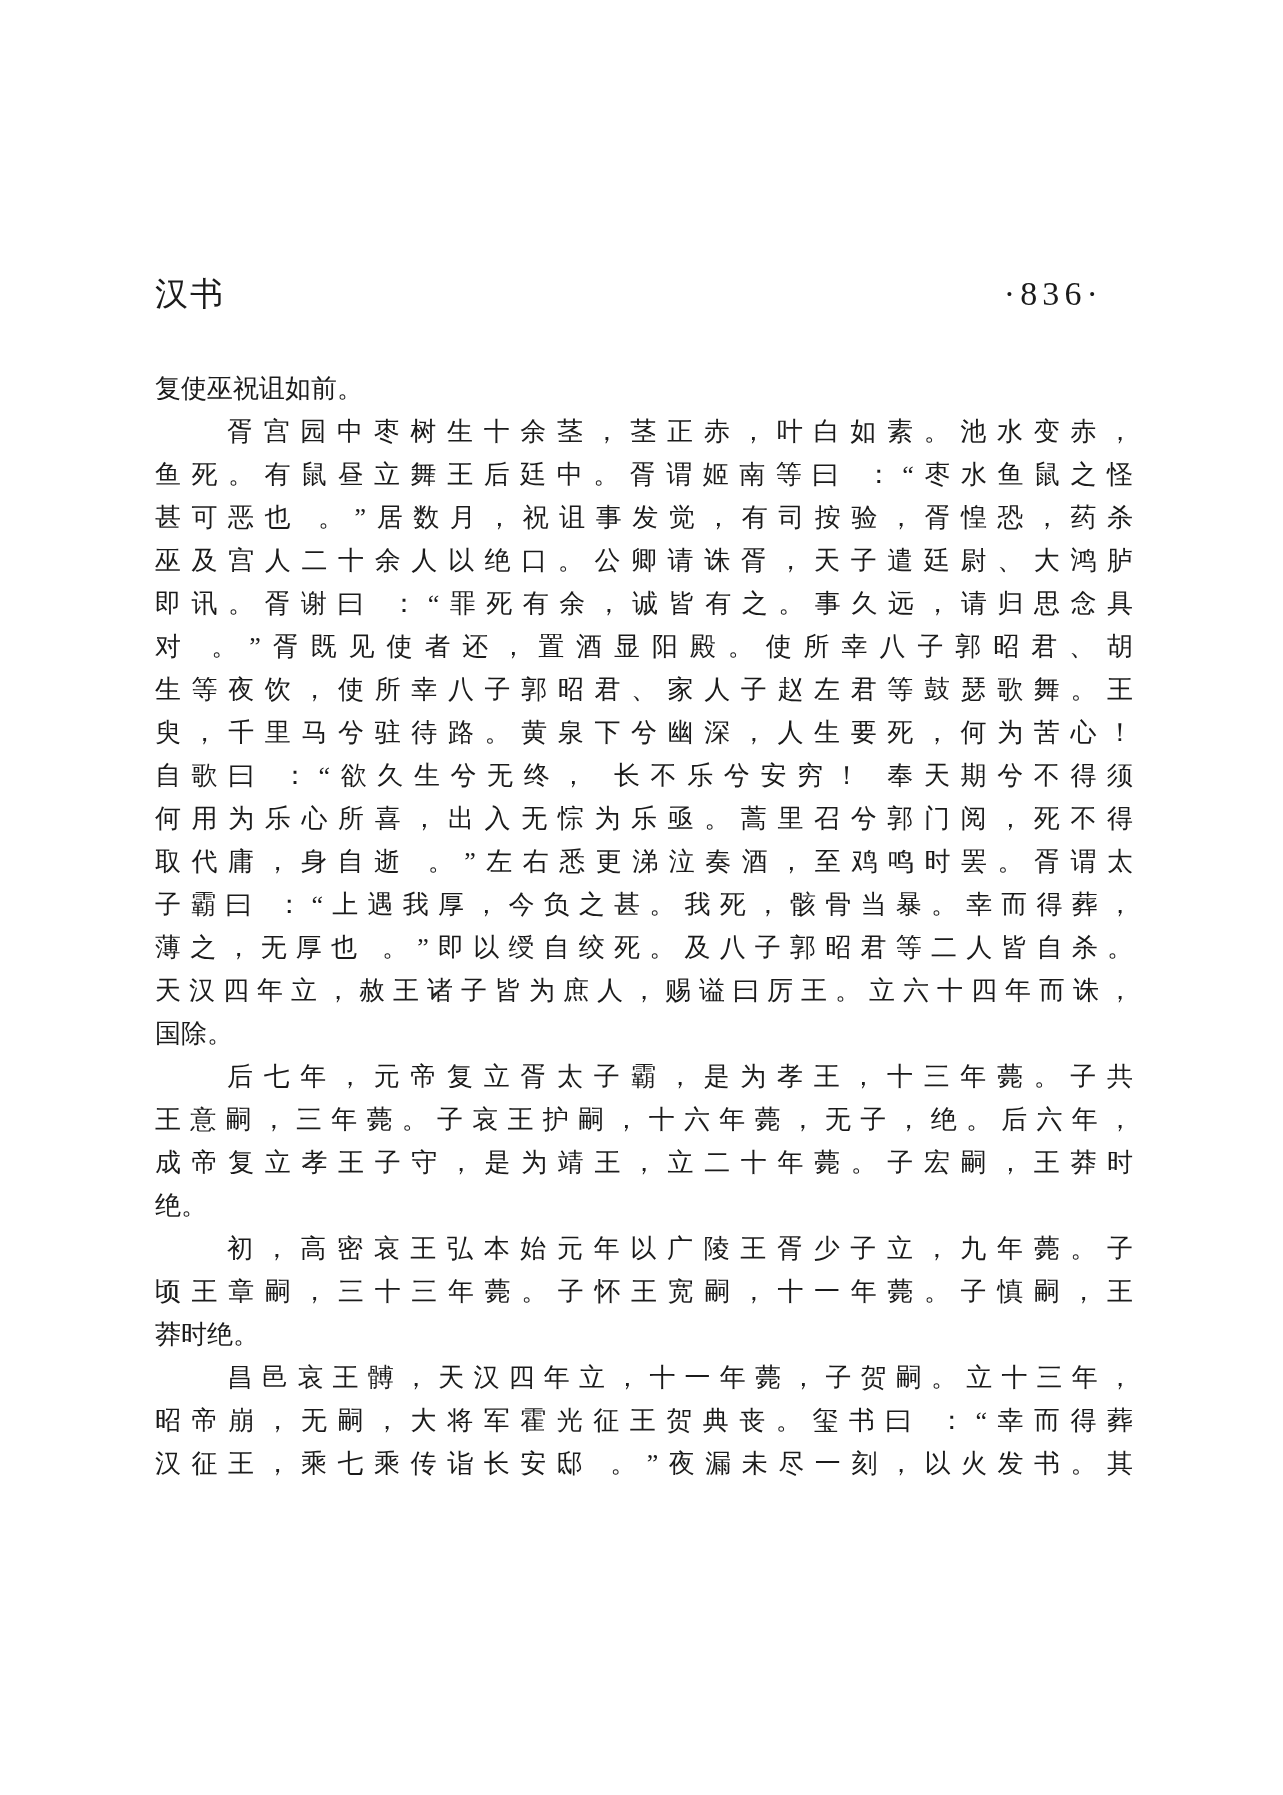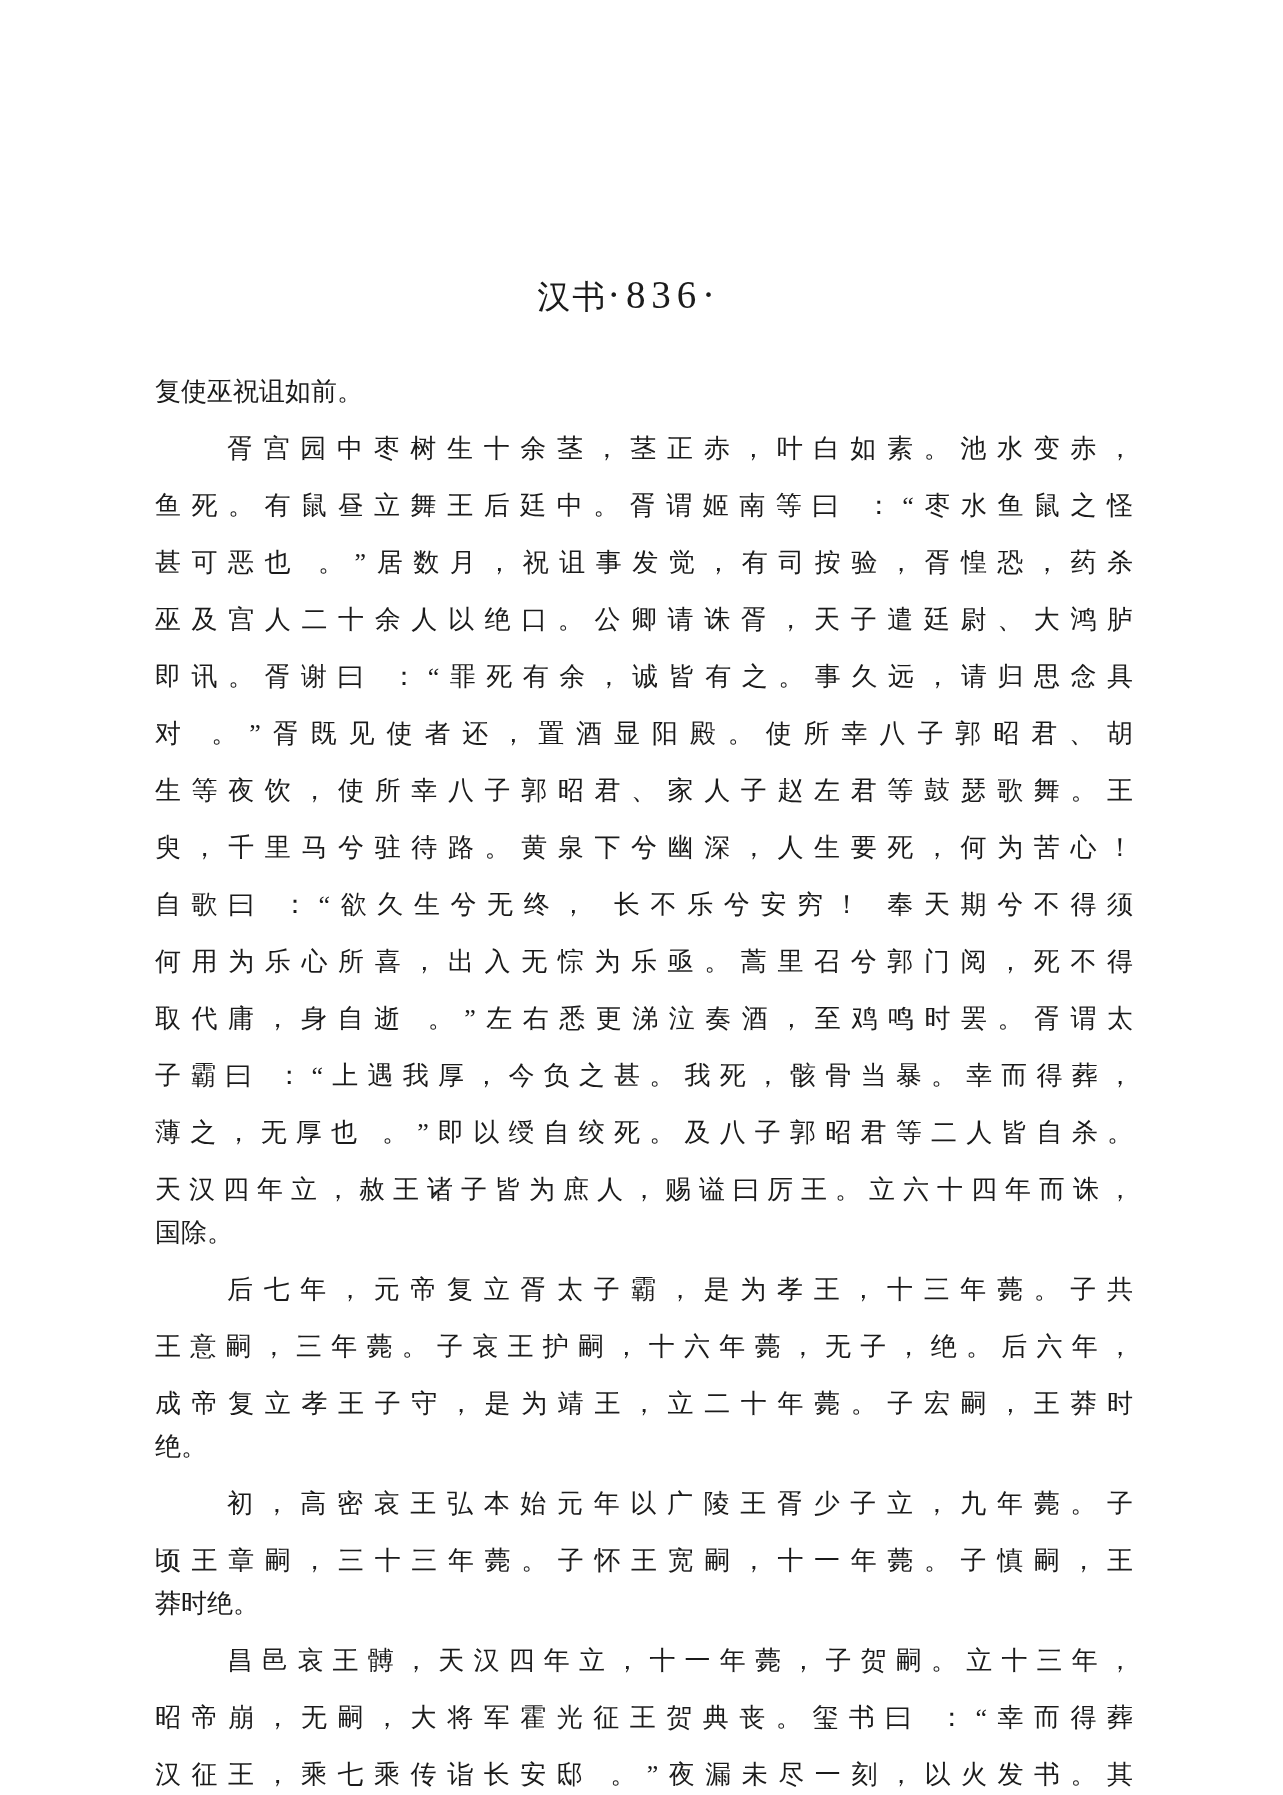--- a/index.html
+++ b/index.html
@@ -16,48 +16,47 @@
   }
   .page {
     box-sizing: border-box;
     width: 1283px;
     height: 1795px;
     padding: 272px 150px 0 155px;
     background: #ffffff;
   }
   .header {
     display: flex;
-    justify-content: center;
+    justify-content: space-between;
     align-items: baseline;
   }
   .book-title {
     font-size: 33px;
     letter-spacing: 2px;
   }
   .page-number {
-    font-size: 39px;
+    font-size: 34px;
     letter-spacing: 0.15em;
     margin-right: 30px;
     white-space: nowrap;
   }
   .body-text {
     margin-top: 50px;
     font-size: 26px;
     line-height: 43px;
   }
   .para { margin: 0; }
   .line {
     text-align: justify;
     text-justify: distribute;
     white-space: nowrap;
   }
   .line.full {
     white-space: normal;
     text-align-last: justify;
-    margin-top: 14px;
   }
   .line.indent {
     padding-left: 72px;
   }
 </style>
 </head>
 <body>
 
 <div class="page">
   <div class="header">

